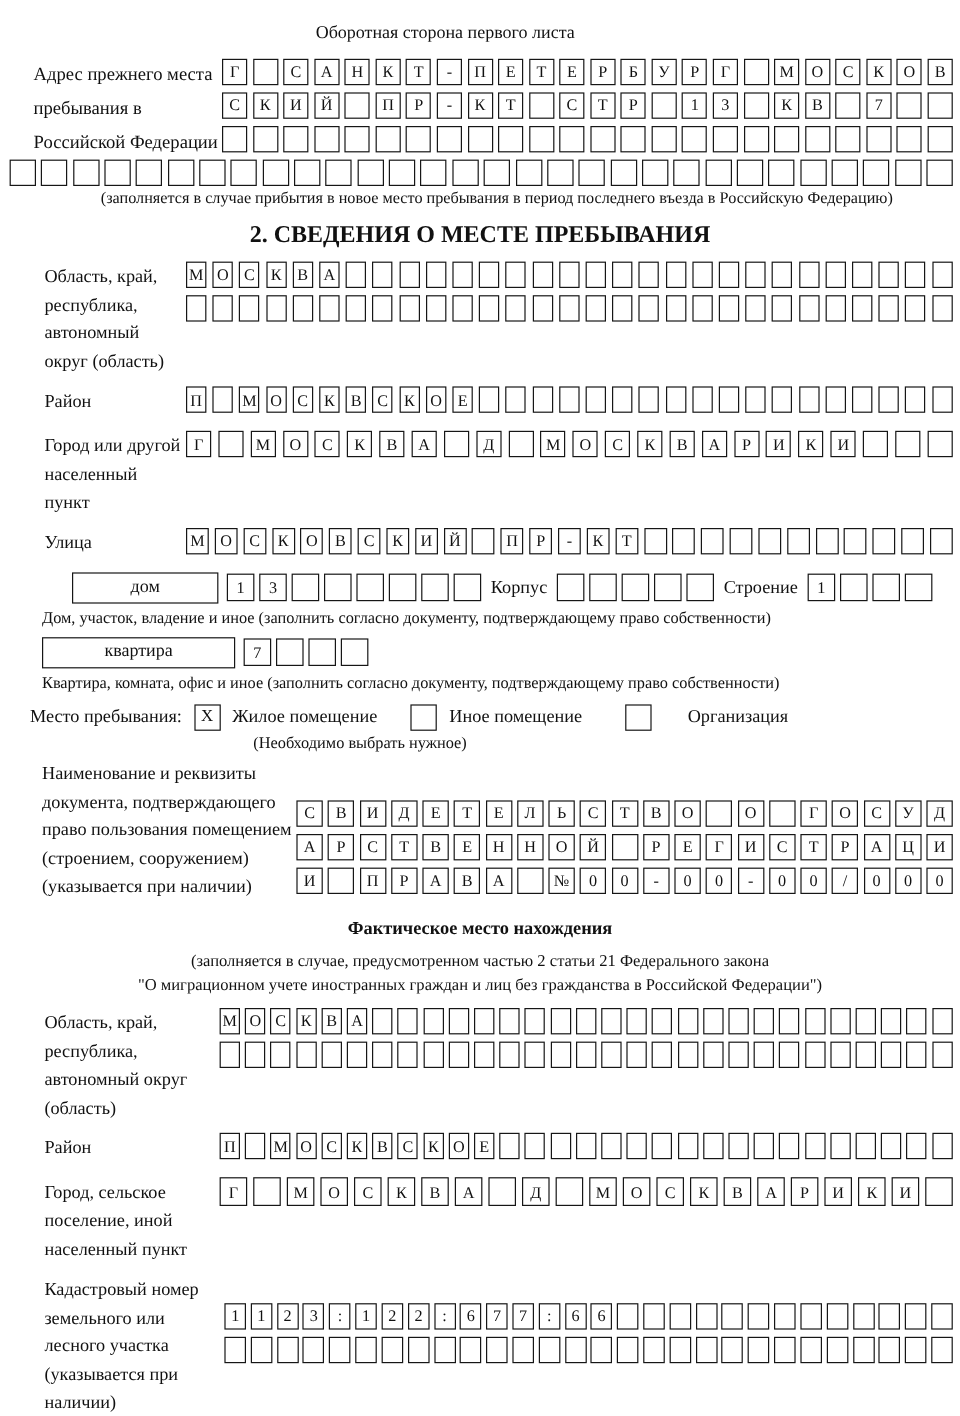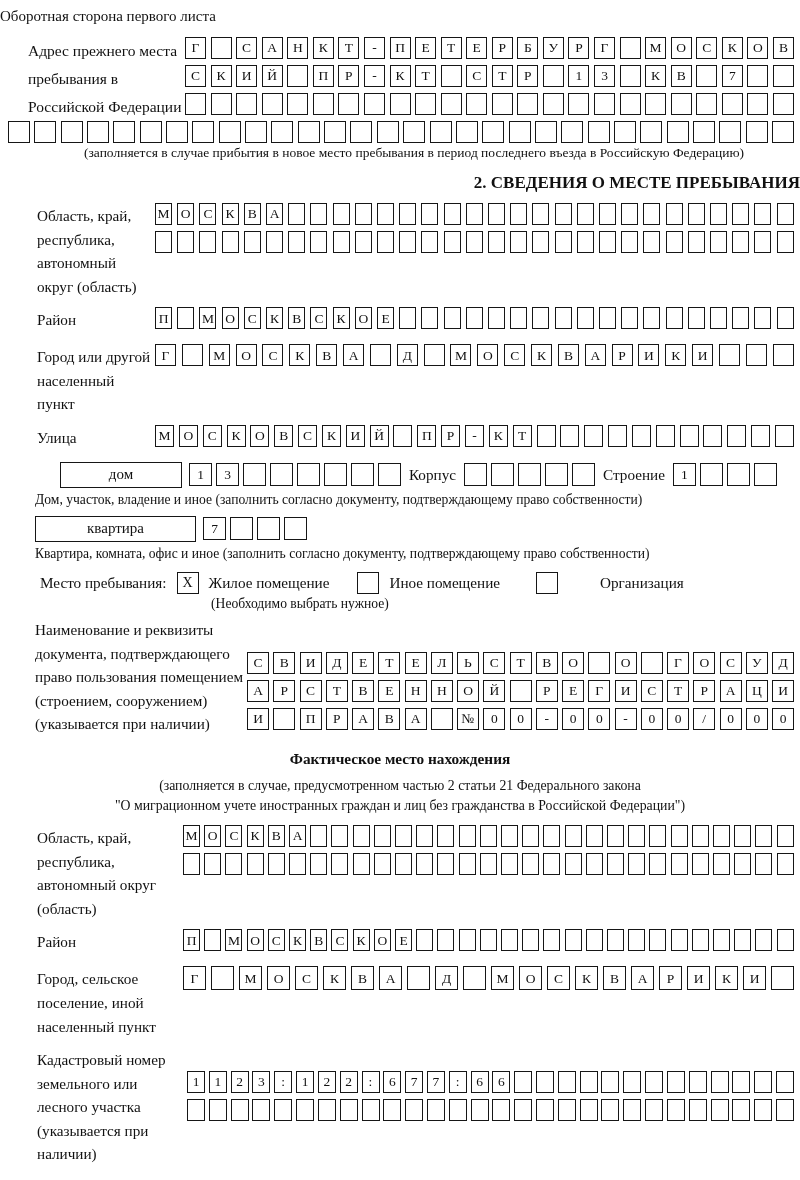--- a/index.html
+++ b/index.html
@@ -1,19 +1,19 @@
 <!DOCTYPE html>
 <html><head>
 <meta charset="utf-8">
 <style>
   html,body{margin:0;padding:0;background:#fff;}
   body{width:800px;height:1180px;font-family:"Liberation Serif","DejaVu Serif",serif;color:#111;overflow:hidden;}
   .page{position:relative;width:800px;height:1180px;box-sizing:border-box;}
 
-  .header-note{ text-align:left; padding:8px 58px 0 0; font-size:15px;}
+  .header-note{ text-align:center; padding:20px 58px 0 0; font-size:15px;}
 
   
   .boxrow{display:flex; justify-content:space-between; margin-bottom:6px;}
   .cell{flex:0 0 20px; height:22px; border:1.6px solid #161616; box-sizing:border-box;
         display:flex; align-items:center; justify-content:center;
         font-size:13.5px; line-height:1; background:#fff;}
   .c30 .cell{flex-basis:22px;}
   .c29 .cell{flex-basis:17px;}
   .c28 .cell{flex-basis:18px;}
   .c27 .cell{flex-basis:19px;}
@@ -24,40 +24,40 @@
   .inline-cells{display:inline-flex; gap:4px; justify-content:flex-start;}
 
   
   .s1{display:flex; margin-top:12px;}
   .s1-label{width:185px; flex:none; box-sizing:border-box; padding-left:28px;
             font-size:15.5px; line-height:1.8;}
   .s1-grid{flex:1; padding-right:6px;}
   .fullrow{margin:0 6px 0 8px;}
   .note-center{text-align:center; font-size:13.5px; margin-top:2px;margin-left:28px;}
 
-  .sec-title{text-align:right; font-weight:bold; font-size:17px; margin:12px 0 10px;}
+  .sec-title{text-align:center; font-weight:bold; font-size:20px; margin:12px 0 10px;}
 
   
   .frow{display:flex; align-items:flex-start; padding:0 6px 0 37px; margin-bottom:9px;}
   .flabel{width:118px; flex:none; font-size:15.2px; line-height:1.55; padding-top:1px;}
   .fgrid{flex:1; min-width:0;}
   .frow--fact .flabel{width:146px;}
   .frow--cad .flabel{width:150px;}
 
   
   .hrow{display:flex; align-items:center; padding:0 6px 0 60px; margin-bottom:4px;}
   .widebox{border:1.6px solid #161616; height:26px; box-sizing:border-box;
            display:flex; align-items:center; justify-content:center; font-size:15px;}
   .widebox--dom{width:122px; margin-right:7px;}
   .widebox--kv{width:161px; margin-right:7px;}
   .hlabel{font-size:15.2px; margin:0 8px;}
   .caption{font-size:13.6px; padding:0 6px 0 35px; margin-bottom:8px;}
 
   
-  .stay{display:flex; align-items:center; padding-left:40px; font-size:15.2px; margin:10px 0 2px;}
+  .stay{display:flex; align-items:center; padding-left:25px; font-size:15.2px; margin:10px 0 2px;}
   .stay .cb{width:22px; height:22px; border:1.6px solid #161616; box-sizing:border-box;
             display:flex; align-items:center; justify-content:center; font-size:14px; margin:0 10px;}
   .stay-note{font-size:13.6px; text-align:center; width:600px; margin-top:2px;}
 
   .doc-row{display:flex; align-items:flex-end; padding:0 6px 0 35px; margin:6px 0 4px;}
   .doc-label{width:212px; flex:none; font-size:15.2px; line-height:1.55;}
   .doc-grid{flex:1; min-width:0;}
 
   .fact-title{text-align:center; font-weight:bold; font-size:15.3px; margin:14px 0 8px;}
   .fact-note{text-align:center; font-size:13.8px; line-height:1.5;}
@@ -401,21 +401,21 @@
   </div>
   <div class="caption">Квартира, комната, офис и иное (заполнить согласно документу, подтверждающему право собственности)</div>
 
   <div class="stay">
     <span>Место пребывания:</span>
     <span class="cb">X</span>
     <span>Жилое помещение</span>
     <span class="cb" style="margin-left:28px;"></span>
     <span>Иное помещение</span>
     <span class="cb" style="margin-left:36px;"></span>
-    <span style="margin-left:32px;">Организация</span>
+    <span style="margin-left:20px;">Организация</span>
   </div>
   <div class="stay-note">(Необходимо выбрать нужное)</div>
 
   <div class="doc-row">
     <div class="doc-label">Наименование и реквизиты документа, подтверждающего право пользования помещением (строением, сооружением) (указывается при наличии)</div>
     <div class="doc-grid">
       <div class="boxrow c21">
           <span class="cell">С</span>
           <span class="cell">В</span>
           <span class="cell">И</span>

